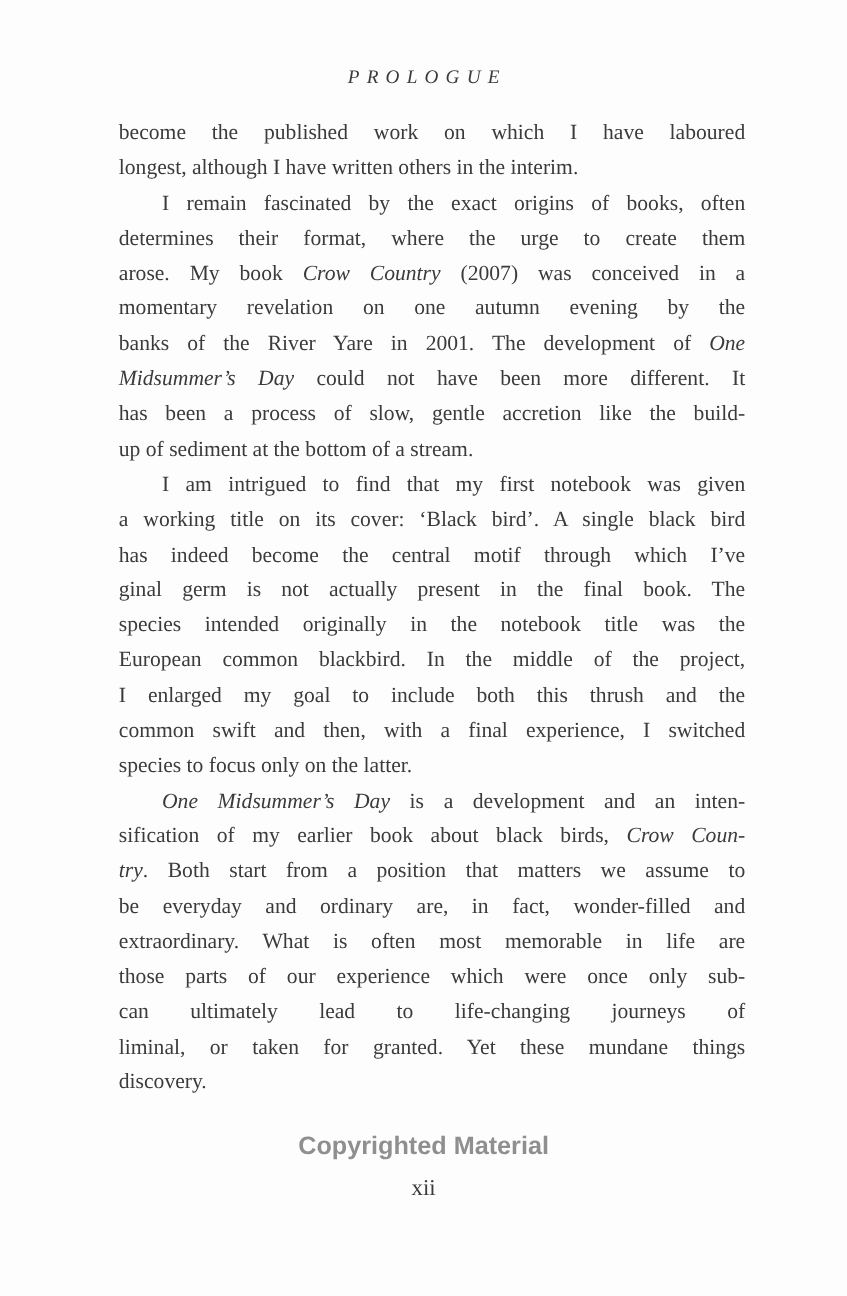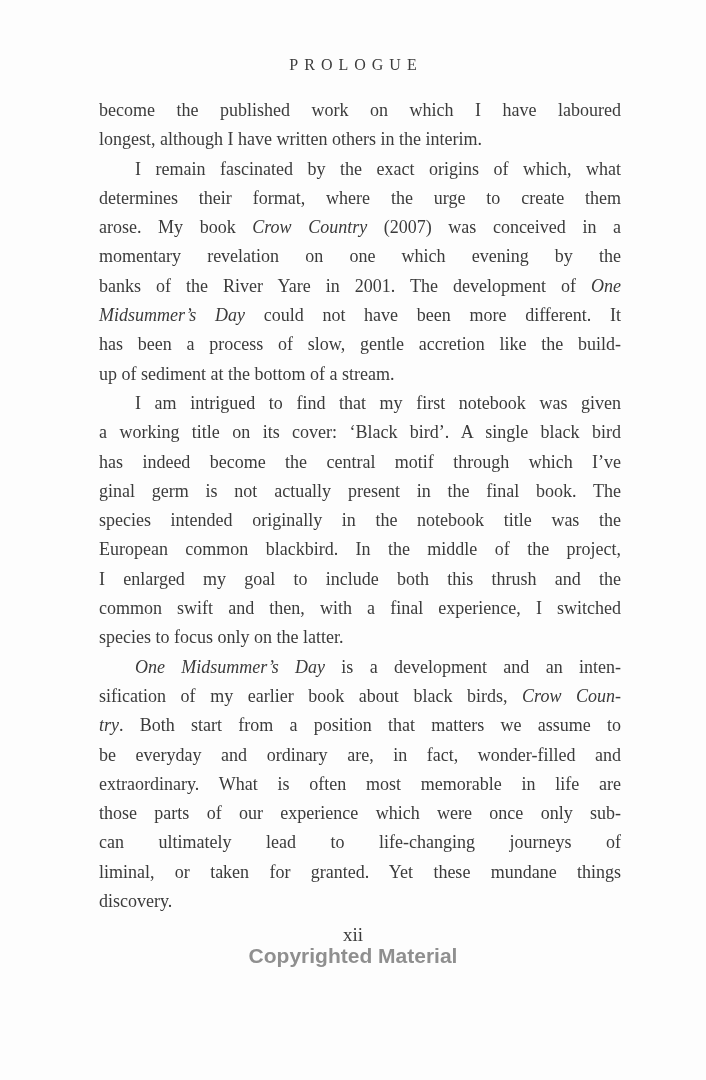--- a/index.html
+++ b/index.html
@@ -21,20 +21,21 @@
   .running-head {
     position: absolute;
     top: 56px;
     left: 0;
     width: 100%;
     text-align: center;
     font-size: 16px;
     letter-spacing: 6px;
     text-indent: 6px; 
     color: var(--ink, #3b3b3b);
+    font-style: italic;
   }
   .text-block {
     position: absolute;
     top: 96px;
     left: 99px;
     width: 522px;
     font-size: 18px;
     line-height: 29.3px;
   }
   .para { margin: 0; }
@@ -57,44 +58,44 @@
     left: 0;
     width: 100%;
     text-align: center;
     font-family: "Liberation Sans", sans-serif;
     font-weight: bold;
     font-size: 21px;
     color: var(--copyright, #8f8f8f);
   }
   .page-number {
     position: absolute;
-    top: 924px;
+    top: 980px;
     left: 0;
     width: 100%;
     text-align: center;
     font-size: 19px;
     color: var(--ink, #3b3b3b);
   }
 </style>
 </head>
 <body>
 
 <div class="page">
   <div class="running-head">PROLOGUE</div>
 
   <div class="text-block">
       <div class="para">
         <div class="line"><span>become the published work on which I have laboured</span></div>
         <div class="line last"><span>longest, although I have written others in the interim.</span></div>
       </div>
       <div class="para">
-        <div class="line indent"><span>I remain fascinated by the exact origins of which, what</span></div>
+        <div class="line indent"><span>I remain fascinated by the exact origins of books, often</span></div>
         <div class="line"><span>determines their format, where the urge to create them</span></div>
         <div class="line"><span>arose. My book </span><i>Crow Country</i><span> (2007) was conceived in a</span></div>
-        <div class="line"><span>momentary revelation on one which evening by the</span></div>
+        <div class="line"><span>momentary revelation on one autumn evening by the</span></div>
         <div class="line"><span>banks of the River Yare in 2001. The development of </span><i>One</i></div>
         <div class="line"><i>Midsummer’s Day</i><span> could not have been more different. It</span></div>
         <div class="line"><span>has been a process of slow, gentle accretion like the build-</span></div>
         <div class="line last"><span>up of sediment at the bottom of a stream.</span></div>
       </div>
       <div class="para">
         <div class="line indent"><span>I am intrigued to find that my first notebook was given</span></div>
         <div class="line"><span>a working title on its cover: ‘Black bird’. A single black bird</span></div>
         <div class="line"><span>has indeed become the central motif through which I’ve</span></div>
         <div class="line"><span>ginal germ is not actually present in the final book. The</span></div>

